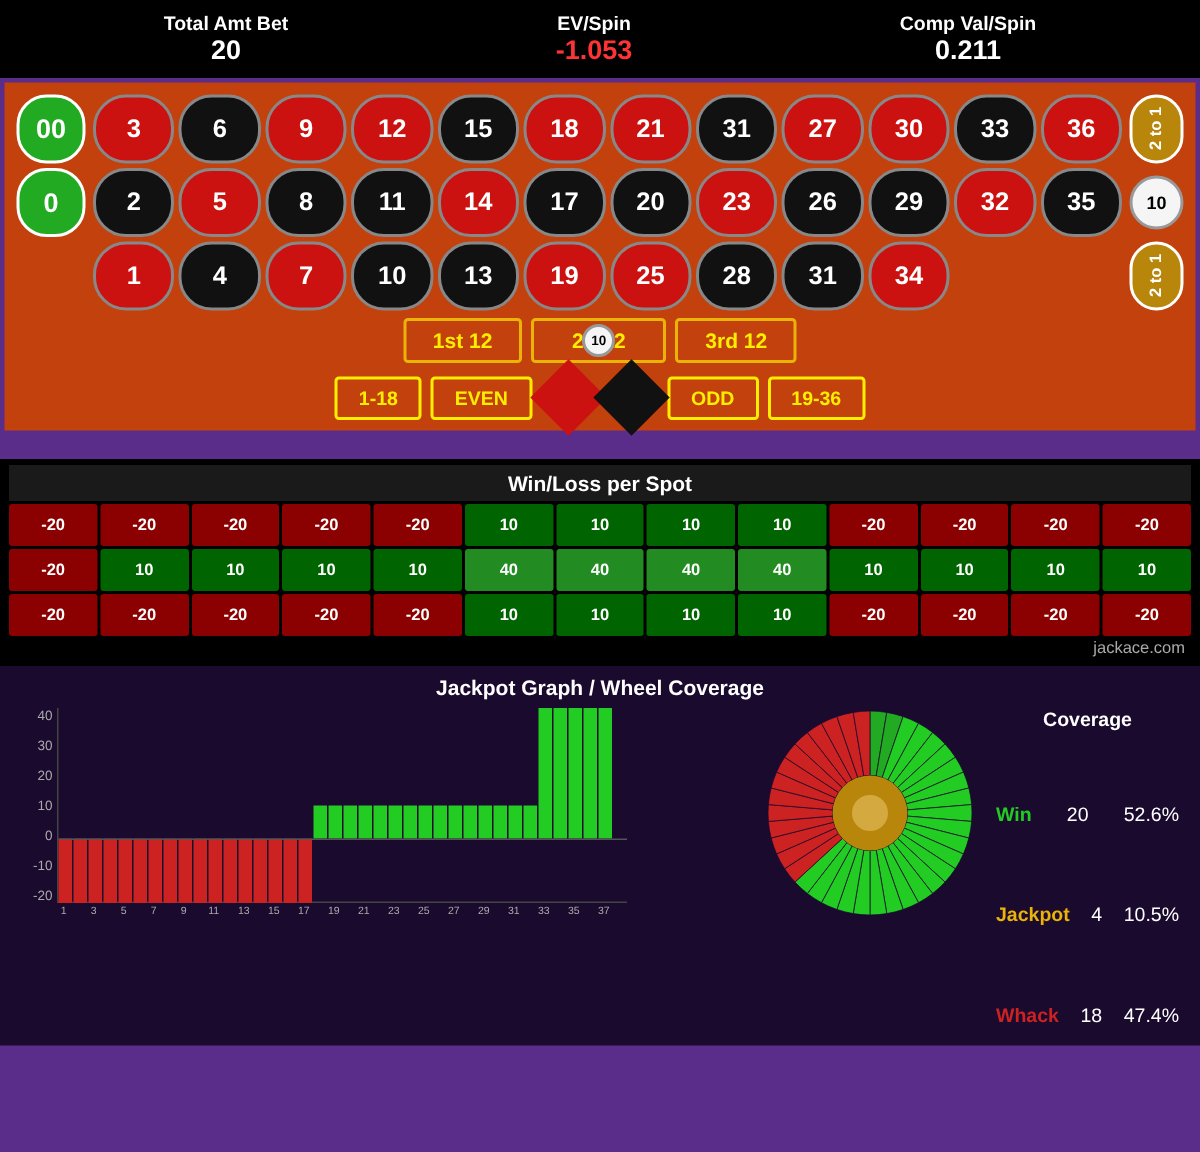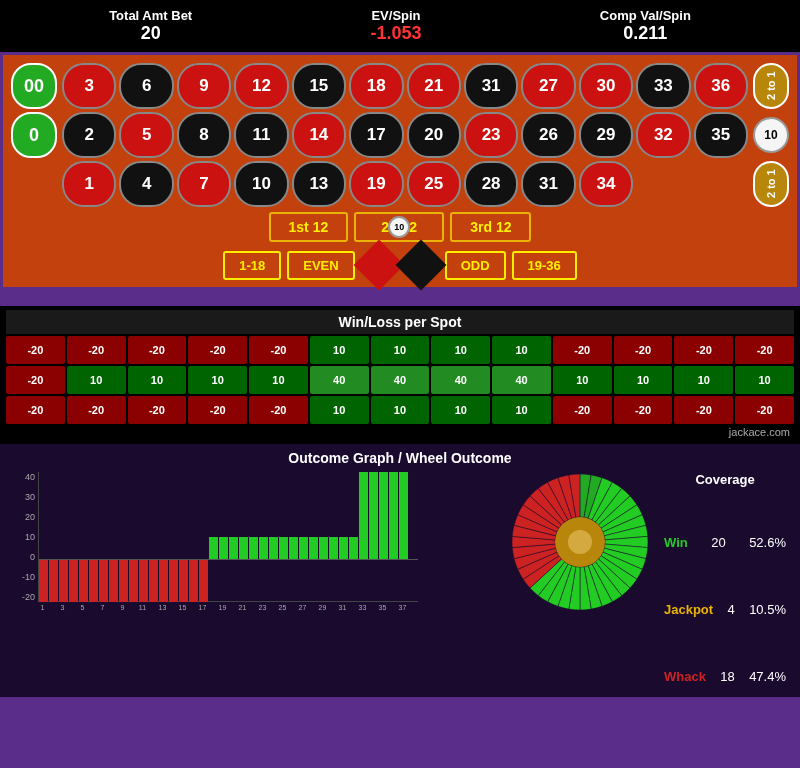--- a/index.html
+++ b/index.html
@@ -442,21 +442,21 @@
       <div class="wl-cell wl-pos">10</div>
       <div class="wl-cell wl-neg">-20</div>
       <div class="wl-cell wl-neg">-20</div>
       <div class="wl-cell wl-neg">-20</div>
       <div class="wl-cell wl-neg">-20</div>
     </div>
   <div class="jackace-credit">jackace.com</div>
 </div>
 
 <div class="graph-section">
-  <div class="graph-title">Outcome Graph / Wheel Outcome</div>
+  <div class="graph-title">Jackpot Graph / Wheel Coverage</div>
   <div class="graph-area">
     <div class="bar-chart-container">
       <div style="display:flex; align-items:flex-start;">
         <div class="y-labels" style="width:28px;display:flex;flex-direction:column;justify-content:space-between;height:130px;color:#aaa;font-size:9px;text-align:right;padding-right:3px;">
           <span>40</span>
           <span>30</span>
           <span>20</span>
           <span>10</span>
           <span>0</span>
           <span>-10</span>

